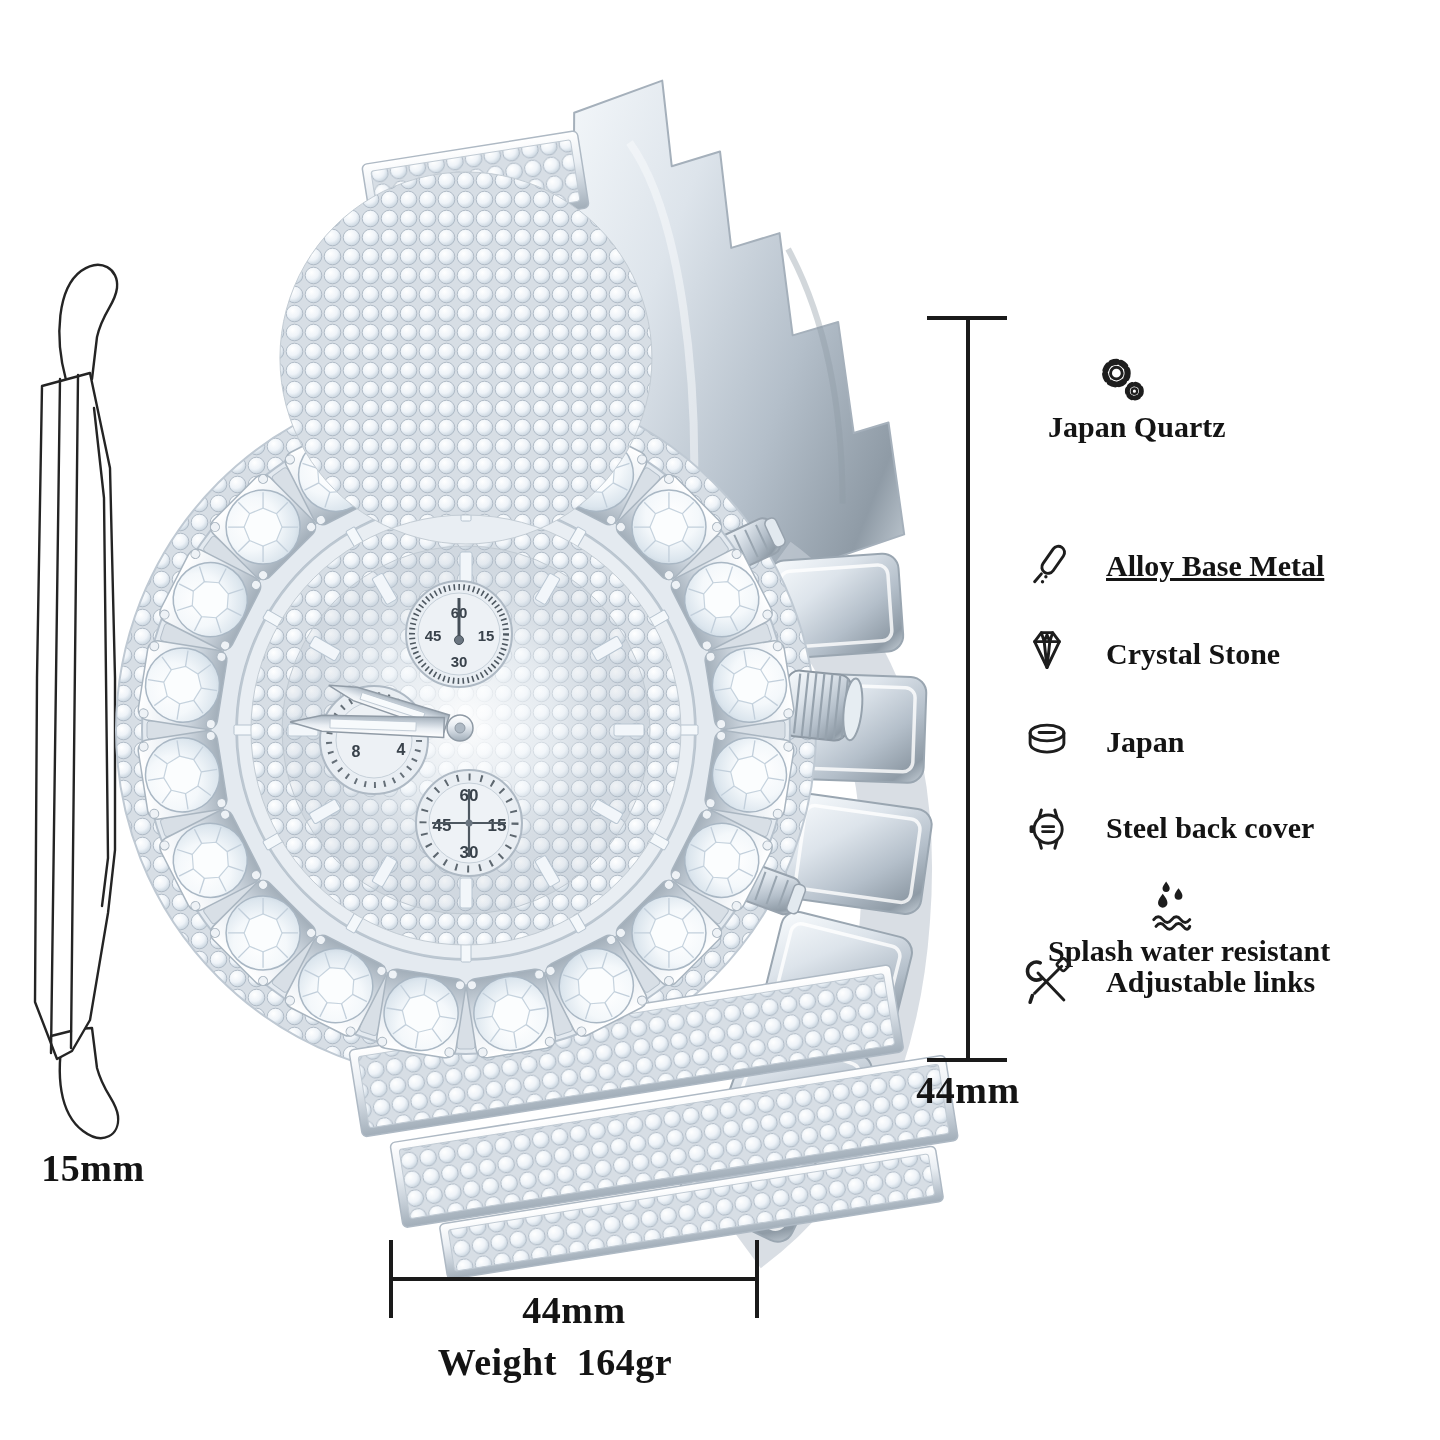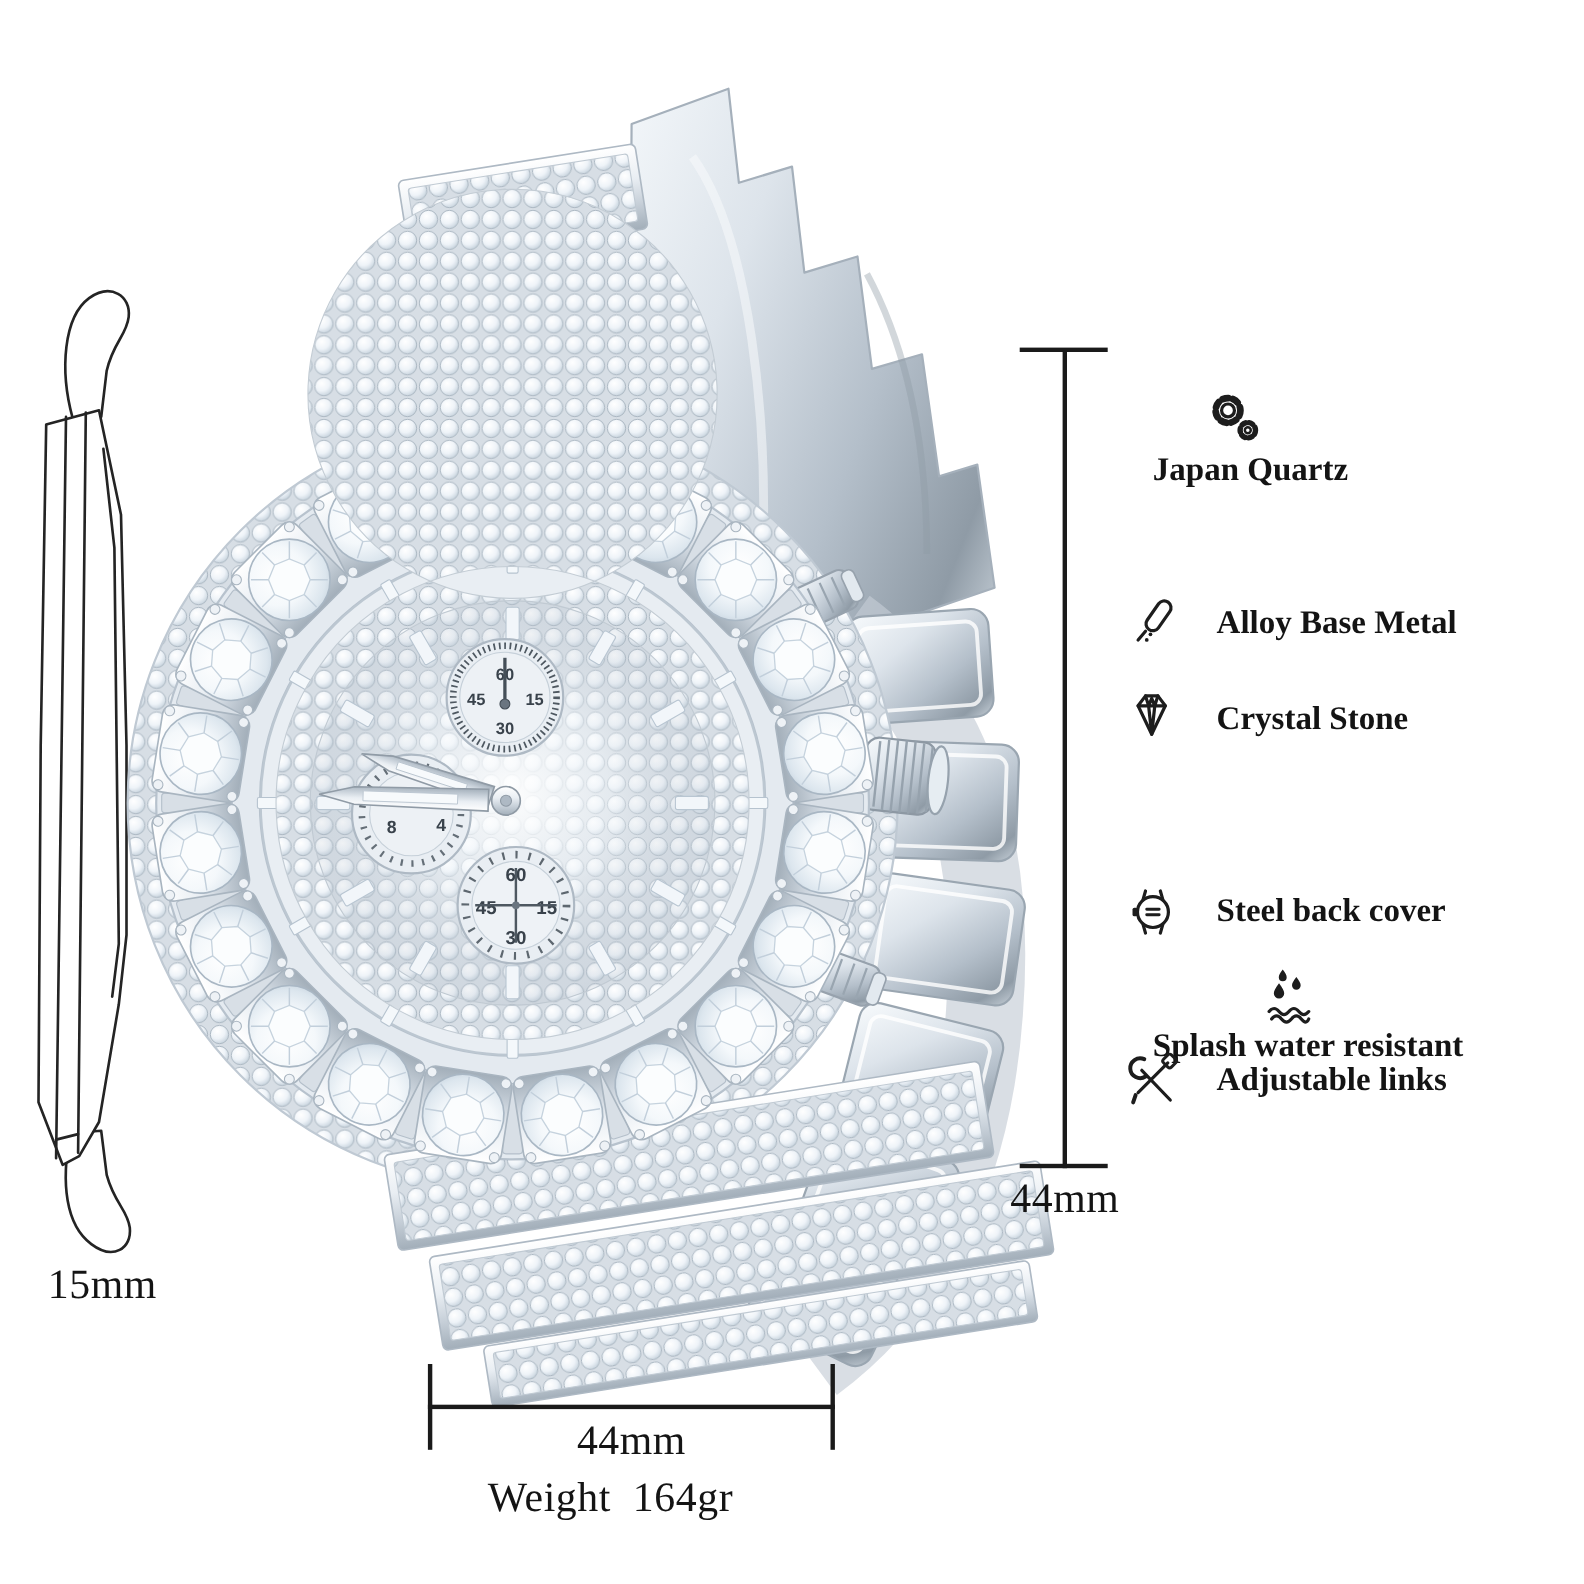--- a/index.html
+++ b/index.html
@@ -1,20 +1,20 @@
 <!DOCTYPE html>
 <html><head>
 <meta charset="utf-8">
 <style>
   html,body{margin:0;padding:0;background:#fff;}
   .canvas{position:relative;width:1440px;height:1440px;background:#fff;overflow:hidden;
           font-family:"Liberation Serif",serif;color:#161616;}
   svg{display:block;}
   .abs{position:absolute;}
-  .dim-label{position:absolute;font-weight:400;font-size:38px;color:#141414;text-align:center;
+  .dim-label{position:absolute;font-weight:700;font-size:38px;color:#141414;text-align:center;
              letter-spacing:0.5px;}
   .weight-label{white-space:pre;}
   .hline,.vline{position:absolute;background:#1a1a1a;}
   .spec-row{position:absolute;left:1018px;height:60px;display:flex;align-items:center;}
   .spec-icon{width:58px;height:58px;flex:0 0 auto;display:flex;align-items:center;justify-content:center;}
   .spec-icon svg{width:54px;height:54px;}
   .spec-label{margin-left:30px;font-size:30px;font-weight:700;white-space:nowrap;color:#141414;}
   .ic{stroke:#1d1d1d;fill:none;stroke-width:2.6;stroke-linecap:round;stroke-linejoin:round;}
   .sub-num{font-family:"Liberation Sans",sans-serif;font-weight:700;fill:#39424b;}
 </style>
@@ -332,21 +332,21 @@
         <circle cx="19" cy="17" r="5.2"></circle>
         <circle cx="35" cy="33" r="6.2" stroke-width="4.4" stroke-dasharray="3.2 2.8"></circle>
         <circle cx="35" cy="33" r="2.4" stroke-width="2"></circle>
       </g>
         </svg>
     </span>
     <span class="spec-label">Japan Quartz</span>
   </div>
 
 
-  <div class="spec-row" style="top:536px;">
+  <div class="spec-row" style="top:536px;text-decoration:underline;">
     <span class="spec-icon">
       <svg viewBox="0 0 48 48">
           <g class="ic">
         <rect x="24" y="5" width="11" height="27" rx="5.5" transform="rotate(35 29.5 18.5)"></rect>
         <path d="M13,38 L19,31"></path>
         <circle cx="20" cy="38" r="1.5" fill="#1d1d1d" stroke="none"></circle>
         <circle cx="23" cy="33.5" r="1.5" fill="#1d1d1d" stroke="none"></circle>
       </g>
         </svg>
     </span>
@@ -358,20 +358,32 @@
       <svg viewBox="0 0 48 48">
           <g class="ic" stroke-width="2.2">
         <path d="M13,13 L19,5 L29,5 L35,13 L24,36 Z"></path>
         <path d="M13,13 L35,13 M19,5 L21.5,13 L24,36 M29,5 L26.5,13 L24,36 M21.5,13 L24,7 L26.5,13"></path>
       </g>
         </svg>
     </span>
     <span class="spec-label">Crystal Stone</span>
   </div>
 
+  <div class="spec-row" style="top:712px;">
+    <span class="spec-icon">
+      <svg viewBox="0 0 48 48">
+          <g class="ic" stroke-width="3">
+        <ellipse cx="24" cy="16" rx="15" ry="7"></ellipse>
+        <path d="M9,16 L9,25 C9,29.5 15.7,33 24,33 C32.3,33 39,29.5 39,25 L39,16"></path>
+        <path d="M17,15.5 L31,15.5"></path>
+      </g>
+        </svg>
+    </span>
+    <span class="spec-label">Japan</span>
+  </div>
 
   <div class="spec-row" style="top:798px;">
     <span class="spec-icon">
       <svg viewBox="0 0 48 48">
           <g class="ic" stroke-width="2.6">
         <circle cx="25" cy="25" r="12.5"></circle>
         <path d="M20,22.8 H30 M20,27.2 H30" stroke-width="2.4"></path>
         <path d="M17,15 L19,8 M33,15 L31,8 M17,35 L19,42 M33,35 L31,42"></path>
         <rect x="8.5" y="21.5" width="4" height="7" rx="1.5" fill="#1d1d1d" stroke="none"></rect>
       </g>

